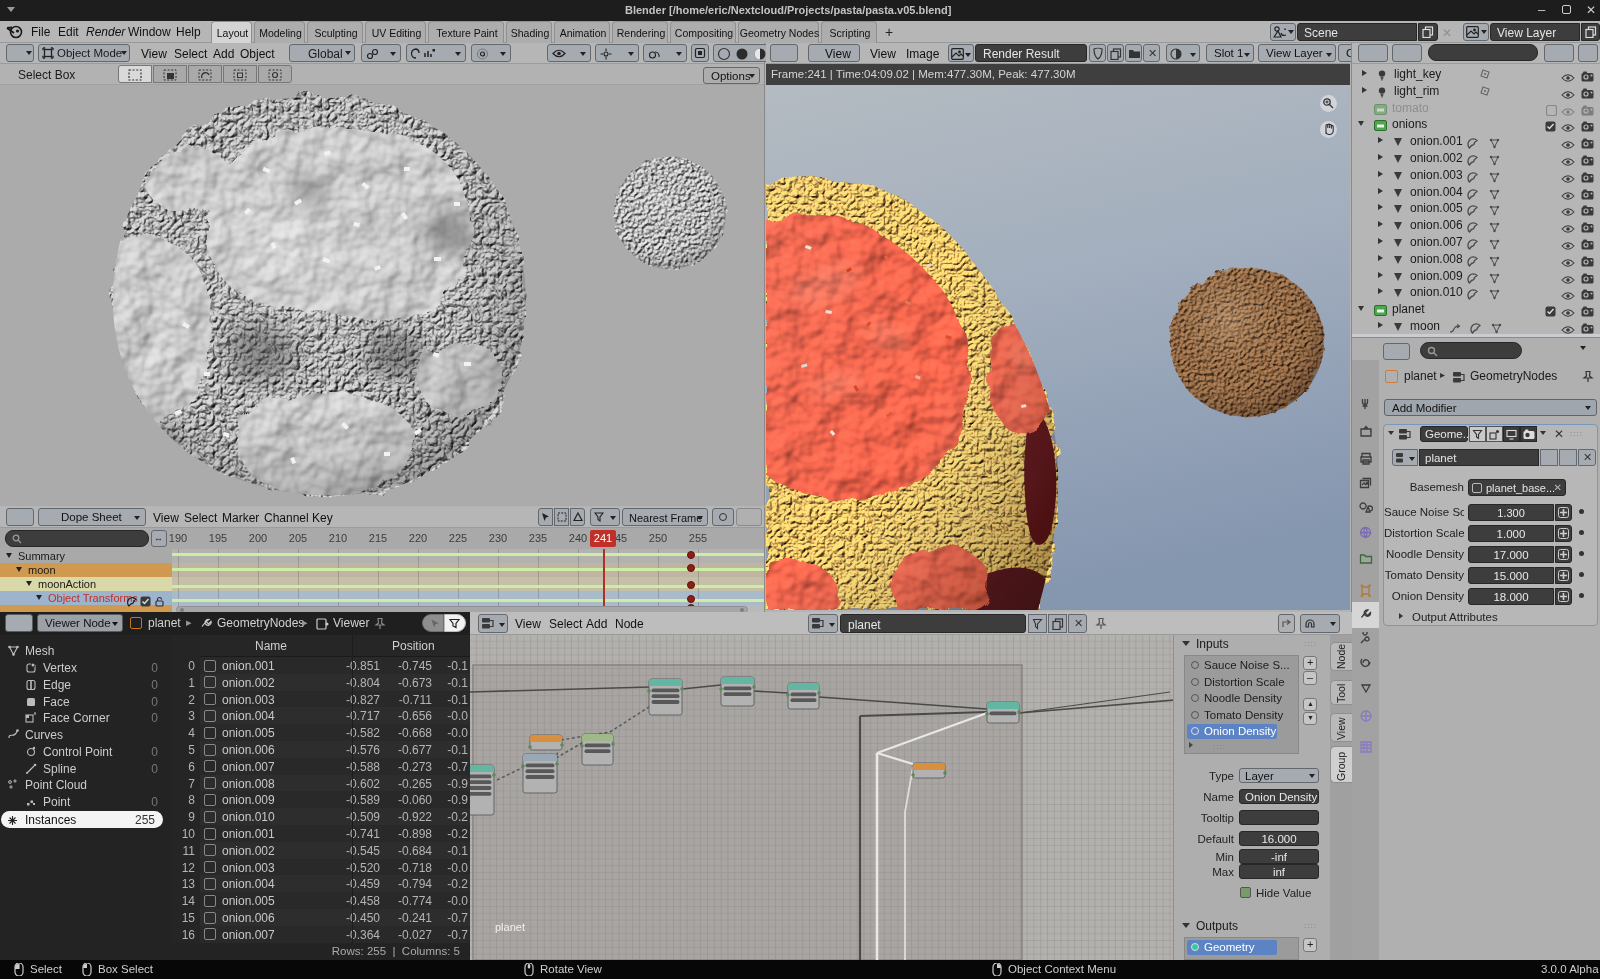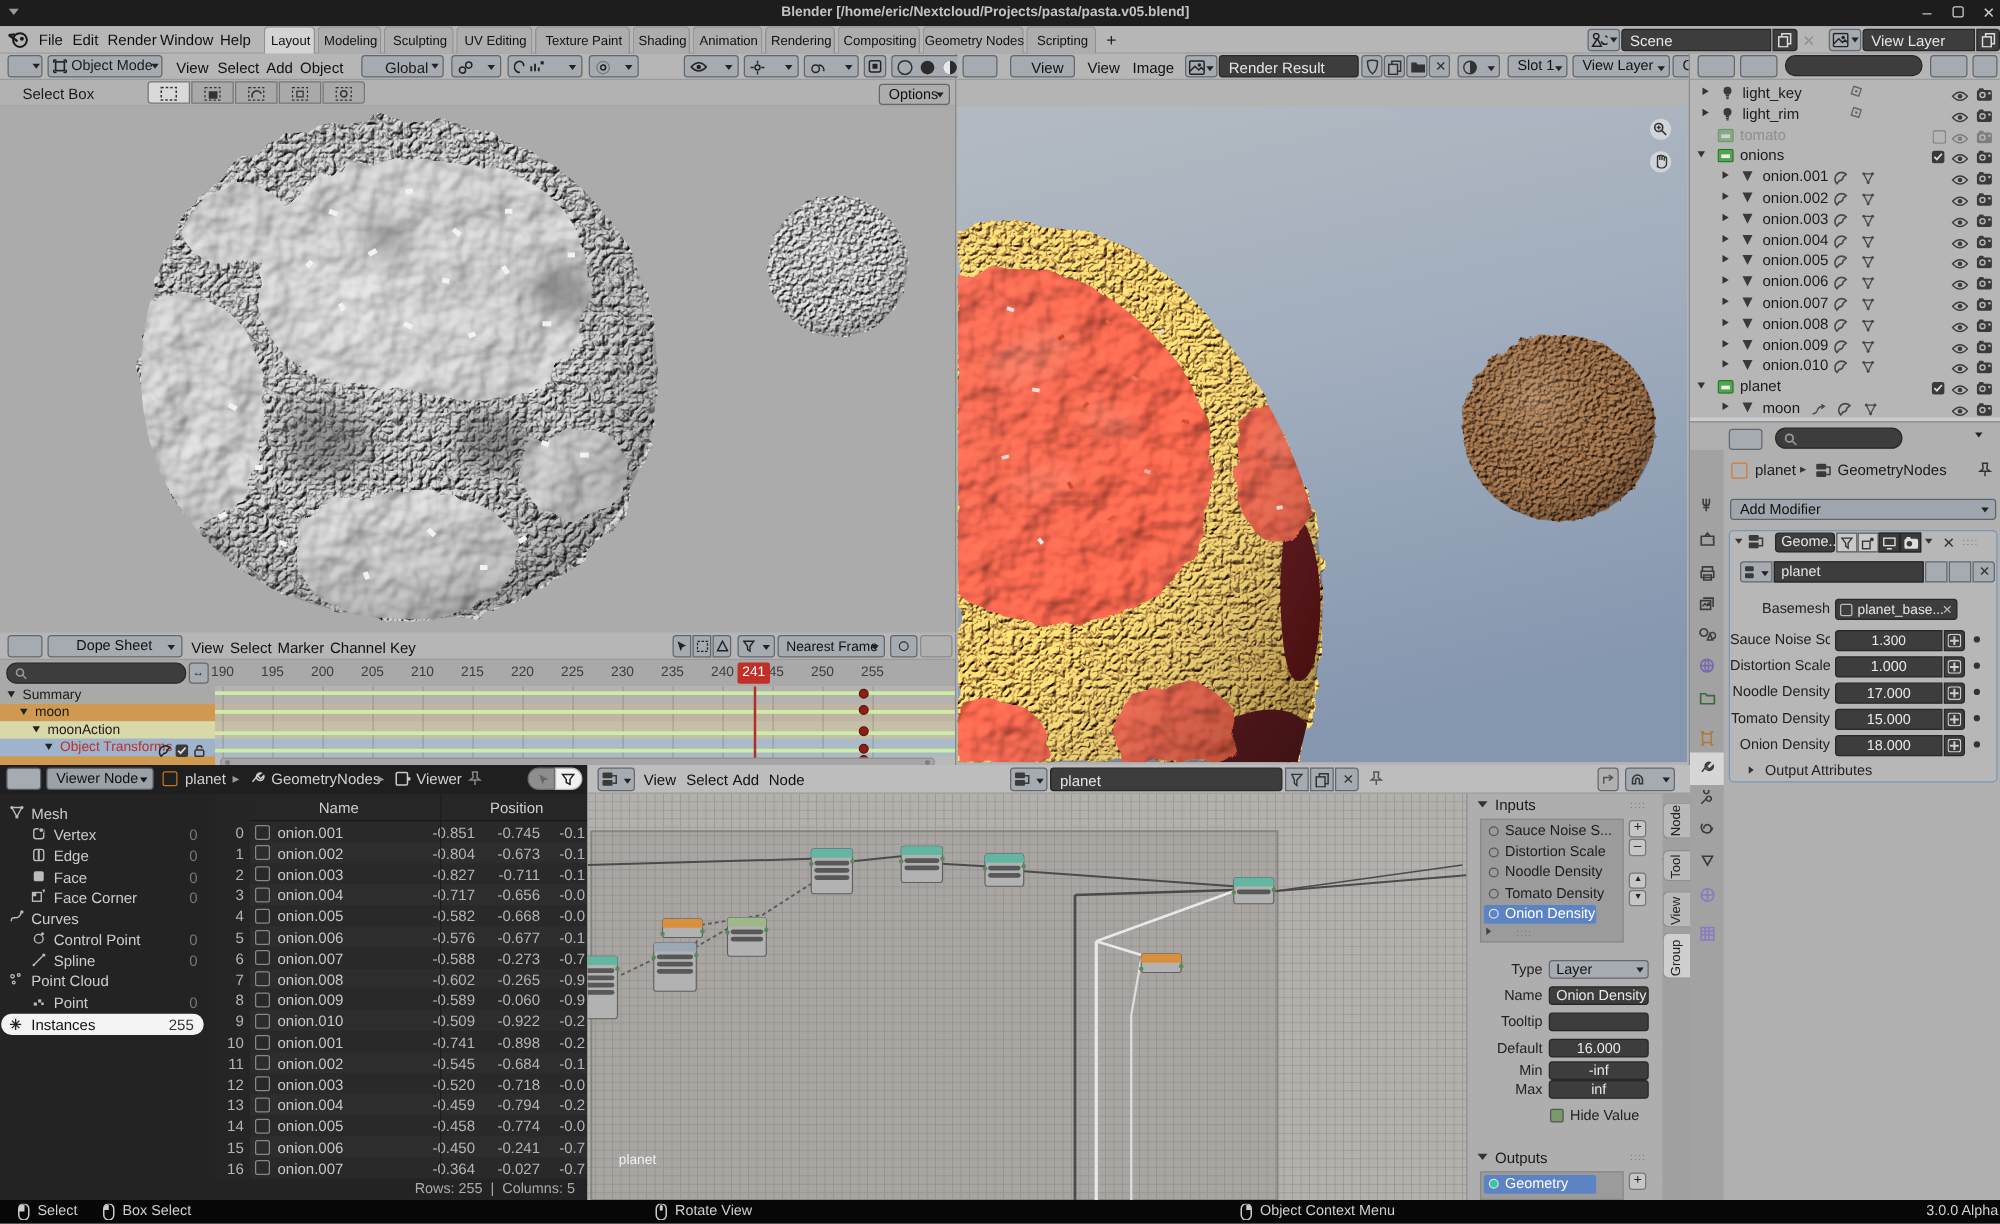--- a/index.html
+++ b/index.html
@@ -23,21 +23,21 @@
 
 <div class="abs" style="left:0;top:21px;width:1600px;height:22px;background:#b6b6b6;border-bottom:1px solid #999;">
   <svg class="abs" style="left:6px;top:3px;" width="17" height="15" viewBox="0 0 17 15">
         <circle cx="10" cy="8" r="5.5" fill="none" stroke="#1a1a1a" stroke-width="1.6"></circle>
         <circle cx="11.5" cy="7" r="1.6" fill="#1a1a1a"></circle>
         <path d="M1 4 L8 9" stroke="#1a1a1a" stroke-width="1.8" fill="none"></path>
         <path d="M1 4 L6 3.5" stroke="#1a1a1a" stroke-width="1.8" fill="none"></path>
       </svg>
   <div class="abs menu" style="left:31px;top:4px;">File</div>
   <div class="abs menu" style="left:58px;top:4px;">Edit</div>
-  <div class="abs menu" style="left:86px;top:4px;">Render</div>
+  <div class="abs menu" style="left:86px;top:4px;font-style:italic;">Render</div>
   <div class="abs menu" style="left:128px;top:4px;">Window</div>
   <div class="abs menu" style="left:176px;top:4px;">Help</div>
 </div>
 
 <div id="tabs" class="abs" style="left:211px;top:21px;height:22px;">
       <div class="abs" style="left: 0px; top: 0px; width: 41px; height: 22px; background: rgb(212, 212, 212); border-top: 1px solid rgb(143, 143, 143); border-right: 1px solid rgb(143, 143, 143); border-left: 1px solid rgb(143, 143, 143); border-image: initial; border-bottom: none; border-radius: 4px 4px 0px 0px;">
         <div class="abs" style="left: 0px; top: 4.5px; width: 41px; text-align: center; font-size: 10.5px; color: rgb(17, 17, 17); white-space: nowrap;">Layout</div>
       </div>
       <div class="abs" style="left: 43px; top: 0px; width: 51px; height: 22px; background: rgb(173, 173, 173); border-top: 1px solid rgb(143, 143, 143); border-right: 1px solid rgb(143, 143, 143); border-left: 1px solid rgb(143, 143, 143); border-image: initial; border-bottom: none; border-radius: 4px 4px 0px 0px;">
         <div class="abs" style="left: 0px; top: 4.5px; width: 51px; text-align: center; font-size: 10.5px; color: rgb(17, 17, 17); white-space: nowrap;">Modeling</div>
@@ -375,20 +375,23 @@
   <div class="abs wbtn" style="left:492px;top:1px;width:78px;height:18px;">
         <span style="position:absolute;left:7px;top:2px;font-size:11.5px;">View Layer</span>
         <span style="position:absolute;right:3px;top:8px;width:0;height:0;border-left:3px solid transparent;border-right:3px solid transparent;border-top:4px solid #222;"></span>
       </div>
   <div class="abs wbtn" style="left:572px;top:1px;width:40px;height:18px;">
         <span style="position:absolute;left:7px;top:2px;font-size:11.5px;">Com</span>
       </div>
 </div>
 
 <div id="imged" class="abs" style="left:766px;top:64px;width:584px;height:546px;overflow:hidden;">
+  <div class="abs" style="left:0;top:0;width:584px;height:21px;background:#3f3f3f;color:#d5d5d5;font-size:11.5px;">
+        <span style="position:absolute;left:5px;top:4px;">Frame:241 | Time:04:09.02 | Mem:477.30M, Peak: 477.30M</span>
+      </div>
   <div id="rendercanvas" class="abs" style="left:0;top:21px;width:584px;height:525px;">
   <svg width="584" height="525" viewBox="0 0 584 525">
     <defs>
       <linearGradient id="gSky" x1="0.1" y1="0" x2="0.35" y2="1">
         <stop offset="0" stop-color="#b3bac1"></stop>
         <stop offset="0.45" stop-color="#a2aebe"></stop>
         <stop offset="1" stop-color="#8596af"></stop>
       </linearGradient>
       <filter id="fNood" color-interpolation-filters="sRGB" x="-8%" y="-8%" width="116%" height="116%">
         <feTurbulence type="fractalNoise" baseFrequency="0.05" numOctaves="2" seed="23" result="disp"></feTurbulence>

